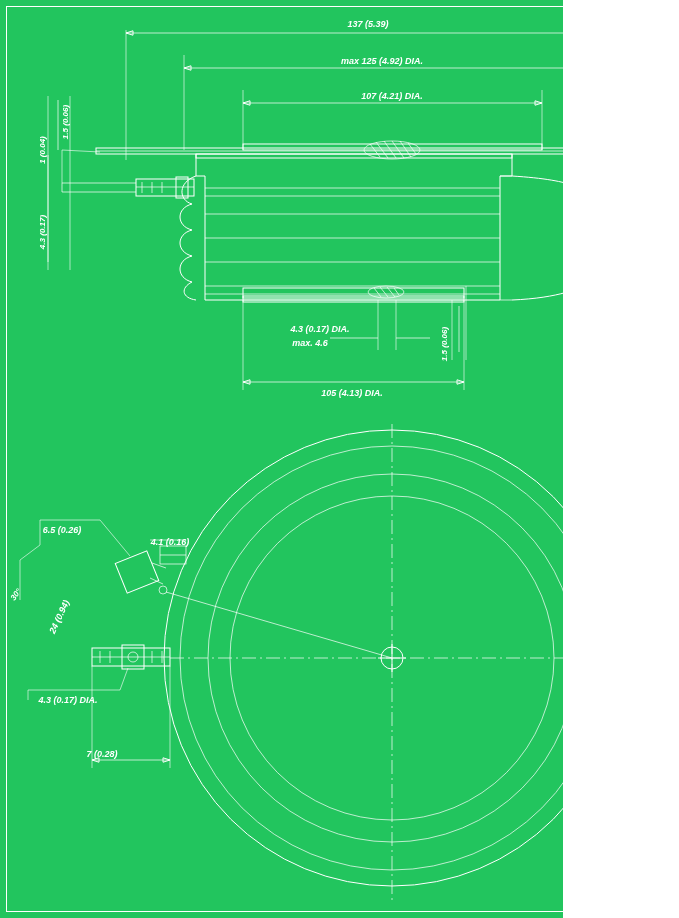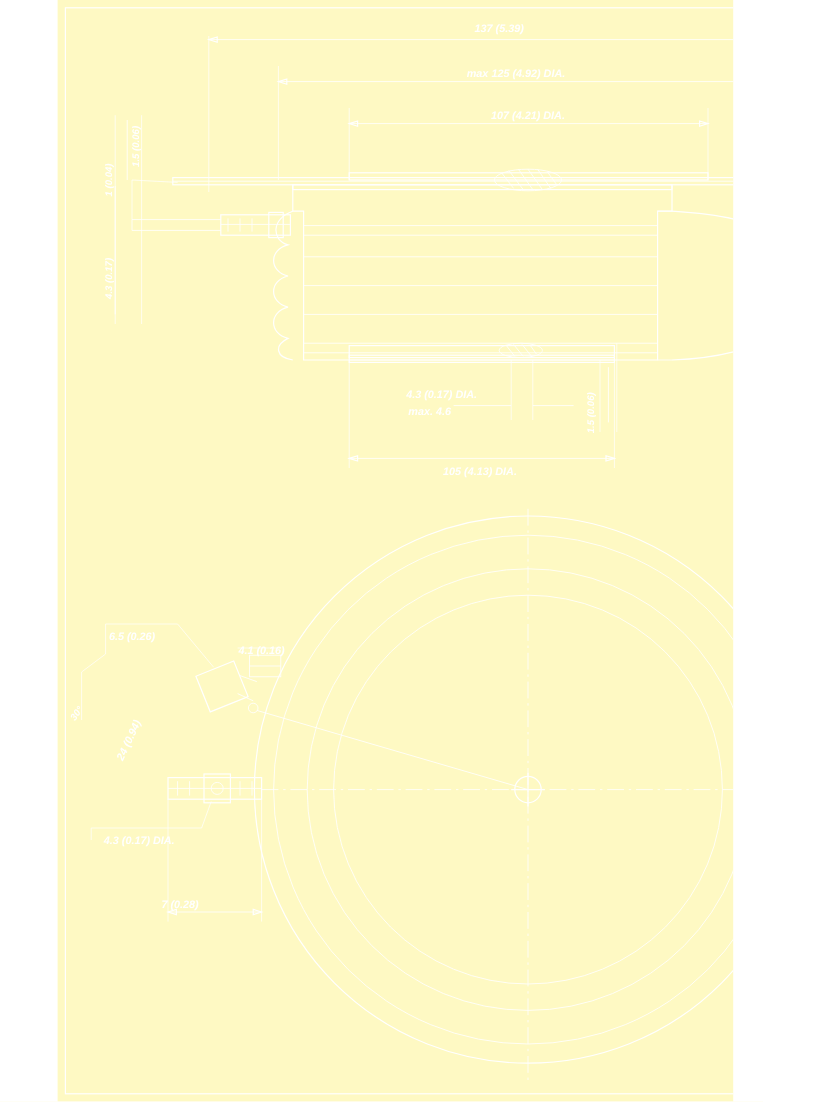--- a/index.html
+++ b/index.html
@@ -5,23 +5,22 @@
   html, body {
     margin: 0;
     padding: 0;
     background: #ffffff;
     font-family: "Liberation Sans", sans-serif;
   }
   #sheet {
     position: relative;
     width: 563px;
     height: 918px;
-    background: #fef9c3;
+    background: #22c55e;
     overflow: hidden;
-    margin-left: 48px;
   }
   #sheet .frame {
     position: absolute;
     left: 6px;
     top: 6px;
     width: 667px;
     height: 906px;
     border: 1px solid #ffffff;
     box-sizing: border-box;
     pointer-events: none;

